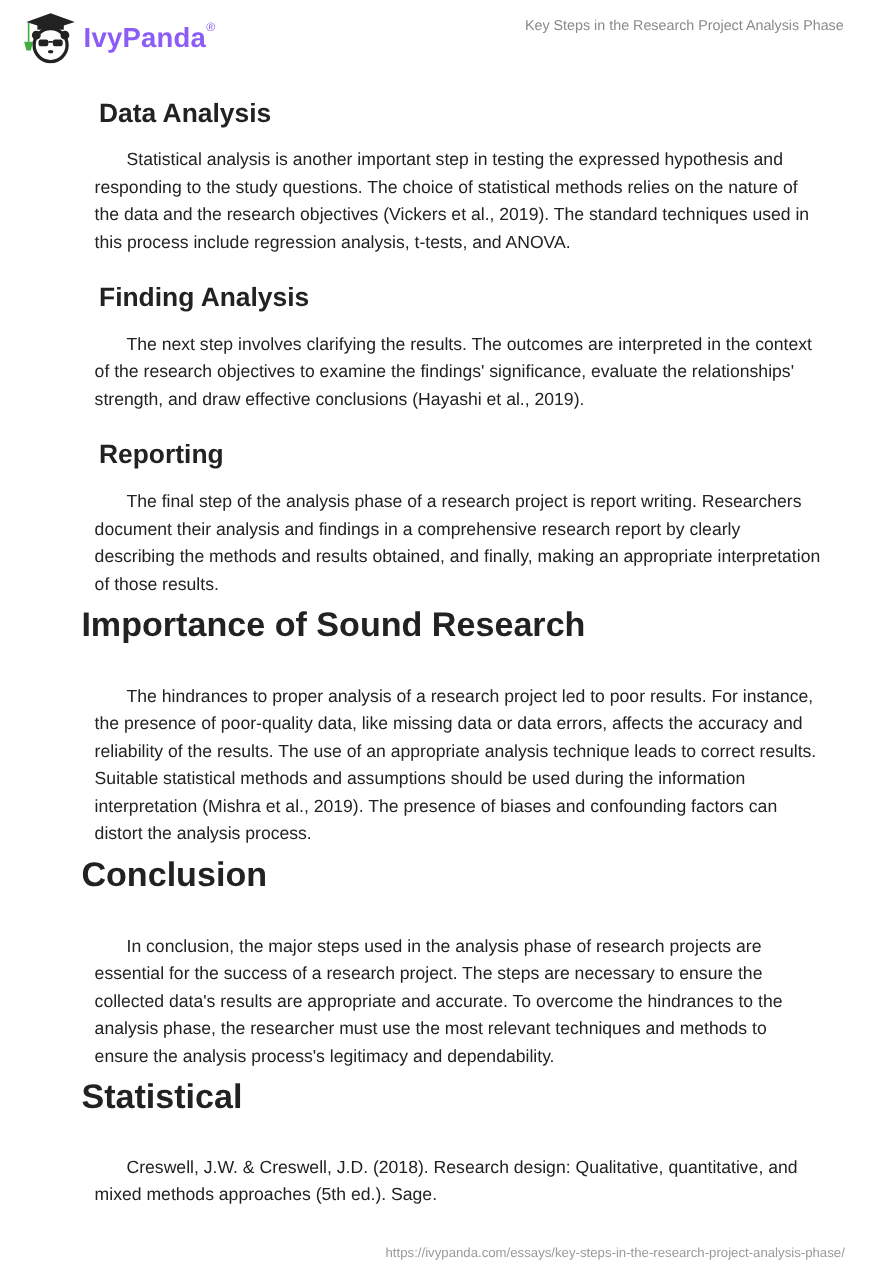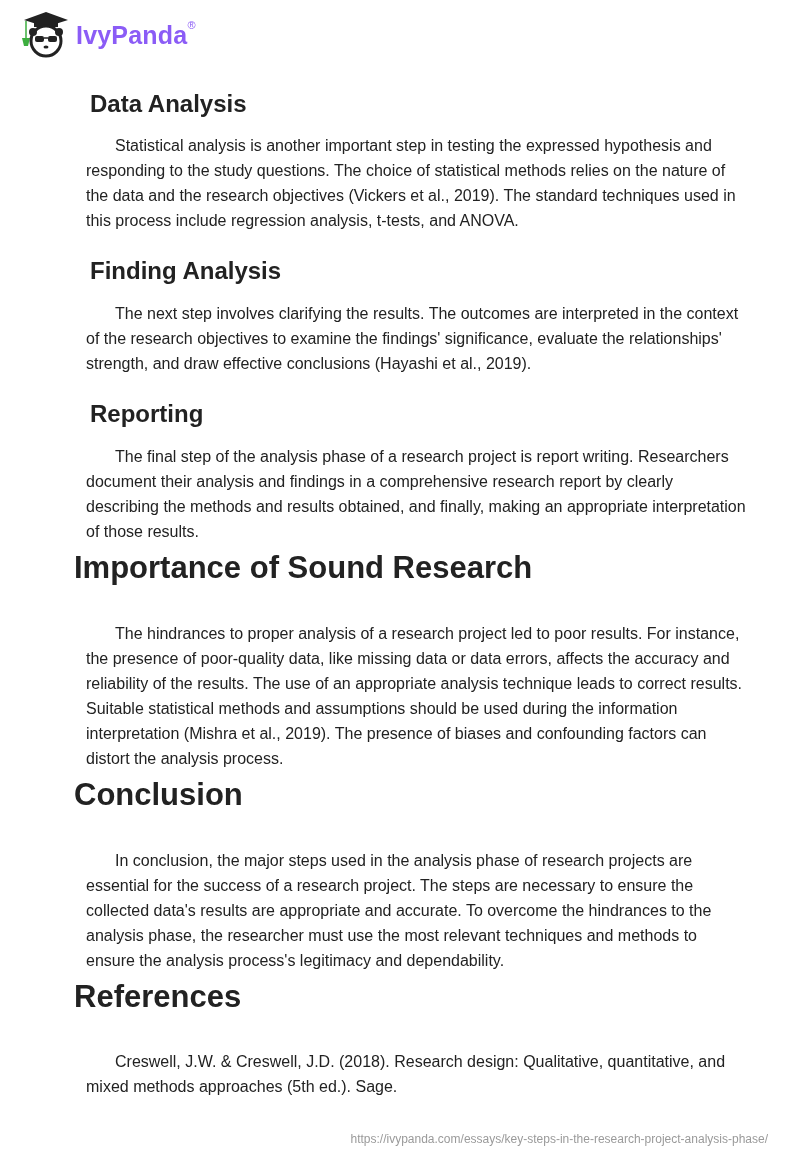--- a/index.html
+++ b/index.html
@@ -53,35 +53,36 @@
       <circle cx="41" cy="24" r="4" fill="#222"></circle>
 
       <rect x="17" y="28" width="9" height="6" rx="2" fill="#222"></rect>
       <rect x="30" y="28" width="9" height="6" rx="2" fill="#222"></rect>
       <line x1="26" y1="30" x2="30" y2="30" stroke="#222" stroke-width="1.5"></line>
 
       <ellipse cx="28" cy="39" rx="2.5" ry="1.6" fill="#222"></ellipse>
     </svg>
     <span class="logo-text"><span>IvyPanda</span><sup>®</sup></span>
   </div>
+  <div class="doc-title">Key Steps in the Research Project Analysis Phase</div>
 </div>
 
 <div class="content">
   <h3 style="top:74px">Data Analysis</h3>
   <p style="top:121px">Statistical analysis is another important step in testing the expressed hypothesis and responding to the study questions. The choice of statistical methods relies on the nature of the data and the research objectives (Vickers et al., 2019). The standard techniques used in this process include regression analysis, t-tests, and ANOVA.</p>
 
   <h3 style="top:241px">Finding Analysis</h3>
   <p style="top:289px">The next step involves clarifying the results. The outcomes are interpreted in the context of the research objectives to examine the findings' significance, evaluate the relationships' strength, and draw effective conclusions (Hayashi et al., 2019).</p>
 
   <h3 style="top:384px">Reporting</h3>
   <p style="top:432px">The final step of the analysis phase of a research project is report writing. Researchers document their analysis and findings in a comprehensive research report by clearly describing the methods and results obtained, and finally, making an appropriate interpretation of those results.</p>
 
   <h2 style="top:550px">Importance of Sound Research</h2>
   <p style="top:609px">The hindrances to proper analysis of a research project led to poor results. For instance, the presence of poor-quality data, like missing data or data errors, affects the accuracy and reliability of the results. The use of an appropriate analysis technique leads to correct results. Suitable statistical methods and assumptions should be used during the information interpretation (Mishra et al., 2019). The presence of biases and confounding factors can distort the analysis process.</p>
 
   <h2 style="top:777px">Conclusion</h2>
   <p style="top:836px">In conclusion, the major steps used in the analysis phase of research projects are essential for the success of a research project. The steps are necessary to ensure the collected data's results are appropriate and accurate. To overcome the hindrances to the analysis phase, the researcher must use the most relevant techniques and methods to ensure the analysis process's legitimacy and dependability.</p>
 
-  <h2 style="top:979px">References</h2>
+  <h2 style="top:979px">Statistical</h2>
   <p style="top:1037px">Creswell, J.W. &amp; Creswell, J.D. (2018). Research design: Qualitative, quantitative, and mixed methods approaches (5th ed.). Sage.</p>
 </div>
 
 <div class="footer-url">https://ivypanda.com/essays/key-steps-in-the-research-project-analysis-phase/</div>
 
 </body></html>

